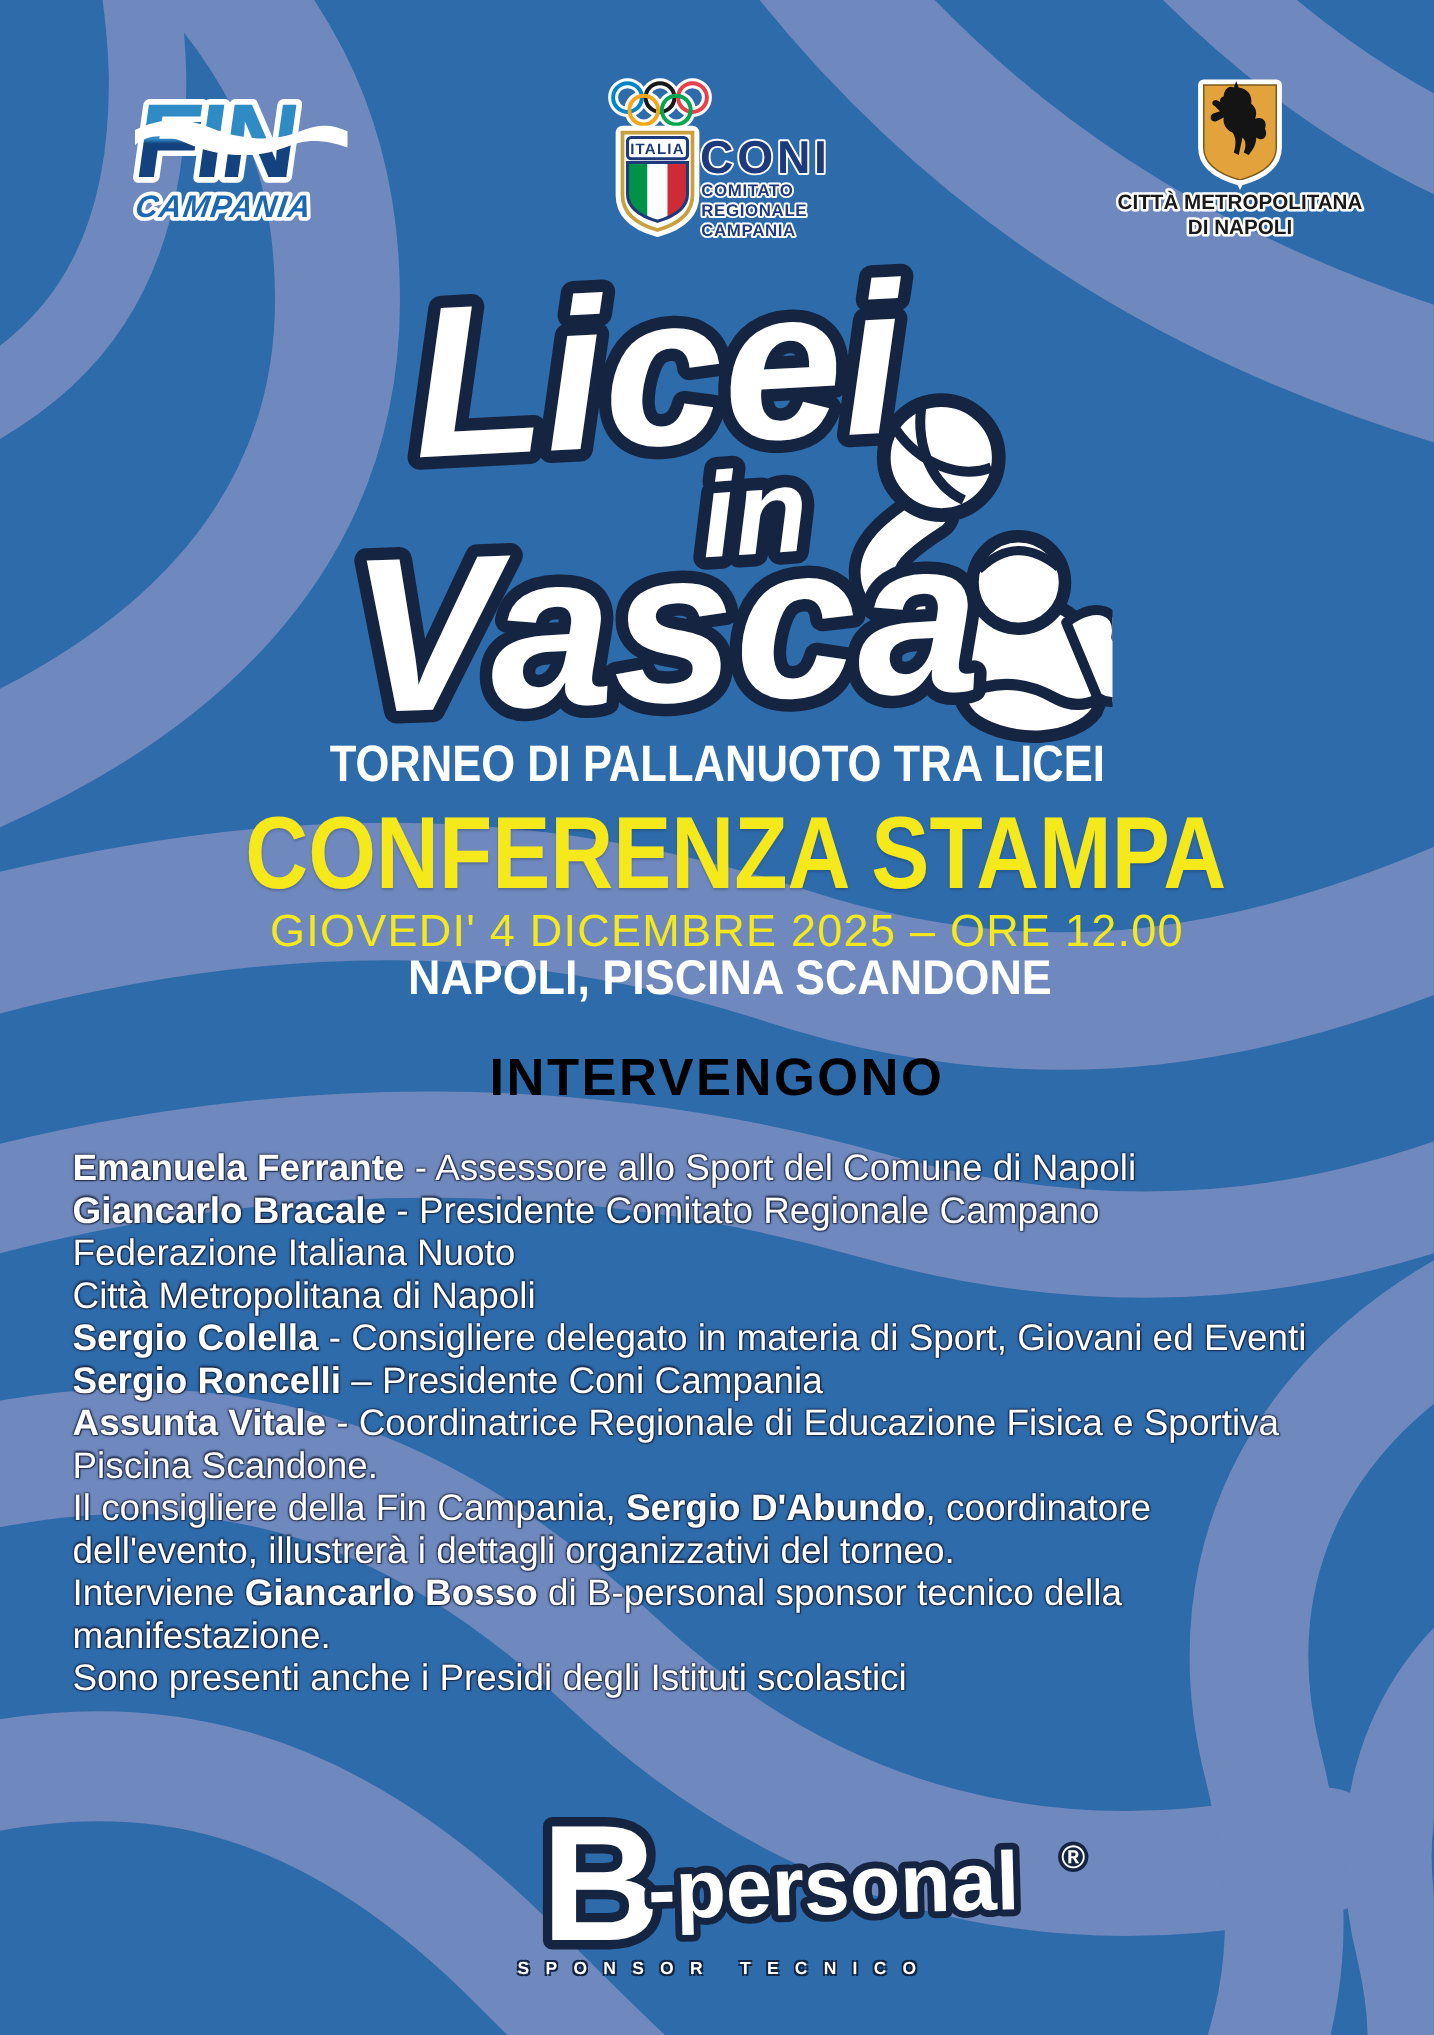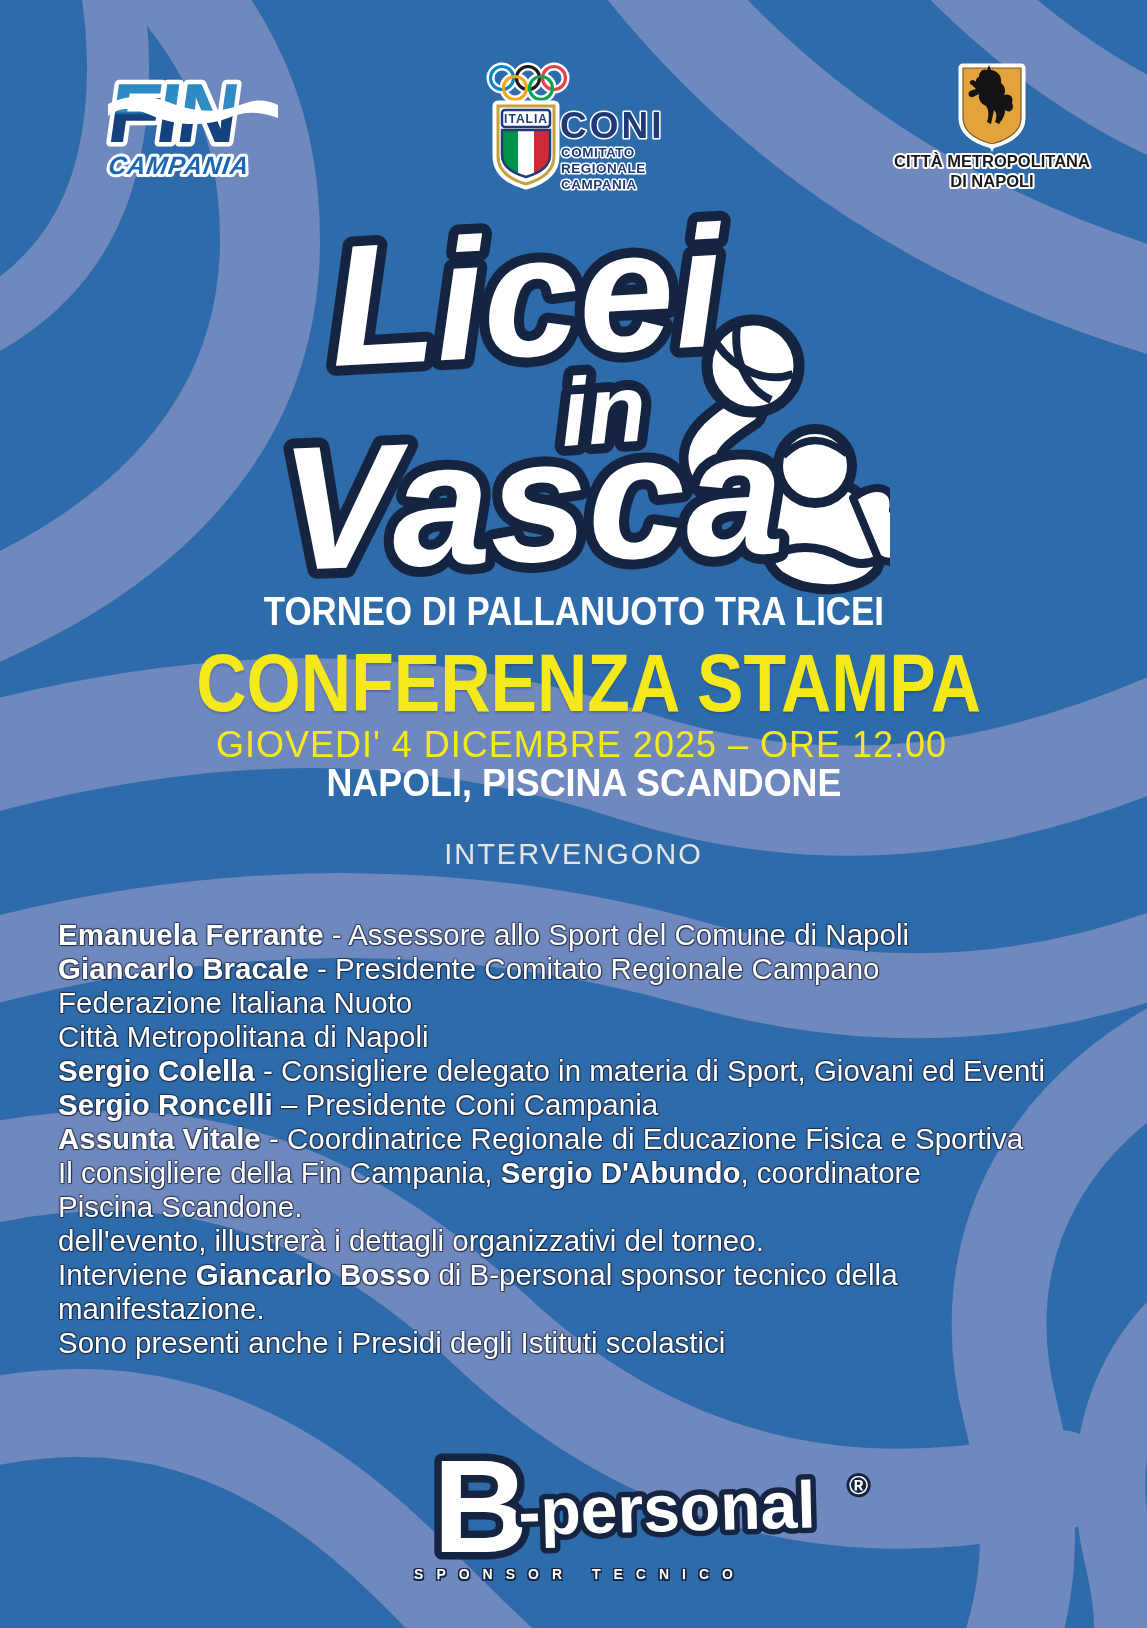--- a/index.html
+++ b/index.html
@@ -13,21 +13,21 @@
 
   .center-line{position:absolute;left:0;right:0;text-align:center;white-space:nowrap;}
   .condense{display:inline-block;transform:scaleX(0.85);transform-origin:50% 50%;}
   .condense92{display:inline-block;transform:scaleX(0.92);transform-origin:50% 50%;}
 
   .tagline{top:588px;font-size:41px;font-weight:bold;color:#FFFFFF;letter-spacing:0px;}
   .title{top:636px;font-size:82px;font-weight:bold;color:#F5E91C;
          text-shadow:0 2px 2px rgba(15,30,60,.25);padding-left:30px;}
   .datetime{top:724px;font-size:36px;color:#F5E91C;letter-spacing:1px;margin-left:16px;}
   .location{top:761px;font-size:39px;font-weight:bold;color:#FFFFFF;margin-left:20px;}
-  .heading{top:838px;font-size:29px;font-weight:normal;color:#e5e5e5;letter-spacing:2px;}
+  .heading{top:838px;font-size:42px;font-weight:bold;color:#000000;letter-spacing:2px;}
 
   .speakers{position:absolute;left:58px;right:40px;top:918px;
     font-size:29.5px;line-height:34px;color:#FFFFFF;
     text-shadow:1px 1px 1px rgba(25,35,60,.85),-1px -1px 1px rgba(25,35,60,.55),
                 1px -1px 1px rgba(25,35,60,.55),-1px 1px 1px rgba(25,35,60,.55);
   }
   .speakers .sp-line{white-space:nowrap;}
   .speakers .b{font-weight:bold;}
 
   .sponsor-tagline{top:1566px;font-size:14px;font-weight:bold;color:#FFFFFF;
@@ -198,22 +198,22 @@
 <div class="center-line heading">INTERVENGONO</div>
 
 <div class="speakers">
     <div class="sp-line"><span class="b">Emanuela Ferrante</span><span> - Assessore allo Sport del Comune di Napoli</span></div>
     <div class="sp-line"><span class="b">Giancarlo Bracale</span><span> - Presidente Comitato Regionale Campano</span></div>
     <div class="sp-line"><span>Federazione Italiana Nuoto</span></div>
     <div class="sp-line"><span>Città Metropolitana di Napoli</span></div>
     <div class="sp-line"><span class="b">Sergio Colella</span><span> - Consigliere delegato in materia di Sport, Giovani ed Eventi</span></div>
     <div class="sp-line"><span class="b">Sergio Roncelli</span><span> – Presidente Coni Campania</span></div>
     <div class="sp-line"><span class="b">Assunta Vitale</span><span> - Coordinatrice Regionale di Educazione Fisica e Sportiva</span></div>
+    <div class="sp-line"><span>Piscina Scandone.</span></div>
     <div class="sp-line"><span>Il consigliere della Fin Campania, </span><span class="b">Sergio D'Abundo</span><span>, coordinatore</span></div>
-    <div class="sp-line"><span>Piscina Scandone.</span></div>
     <div class="sp-line"><span>dell'evento, illustrerà i dettagli organizzativi del torneo.</span></div>
     <div class="sp-line"><span>Interviene </span><span class="b">Giancarlo Bosso</span><span> di B-personal sponsor tecnico della</span></div>
     <div class="sp-line"><span>manifestazione.</span></div>
     <div class="sp-line"><span>Sono presenti anche i Presidi degli Istituti scolastici</span></div>
   </div>
 
 <svg class="abs" style="left:425px;top:1438px;" width="455" height="130" viewBox="0 0 455 130">
   <g fill="#FFFFFF" stroke="#152440" stroke-linejoin="round" style="paint-order:stroke;">
     <text x="8" y="114" font-size="132" font-weight="bold" stroke-width="15">B</text>
     <text x="94" y="97" font-size="66" font-weight="bold" stroke-width="11" transform="rotate(-1.5 94 97)">-personal</text>

